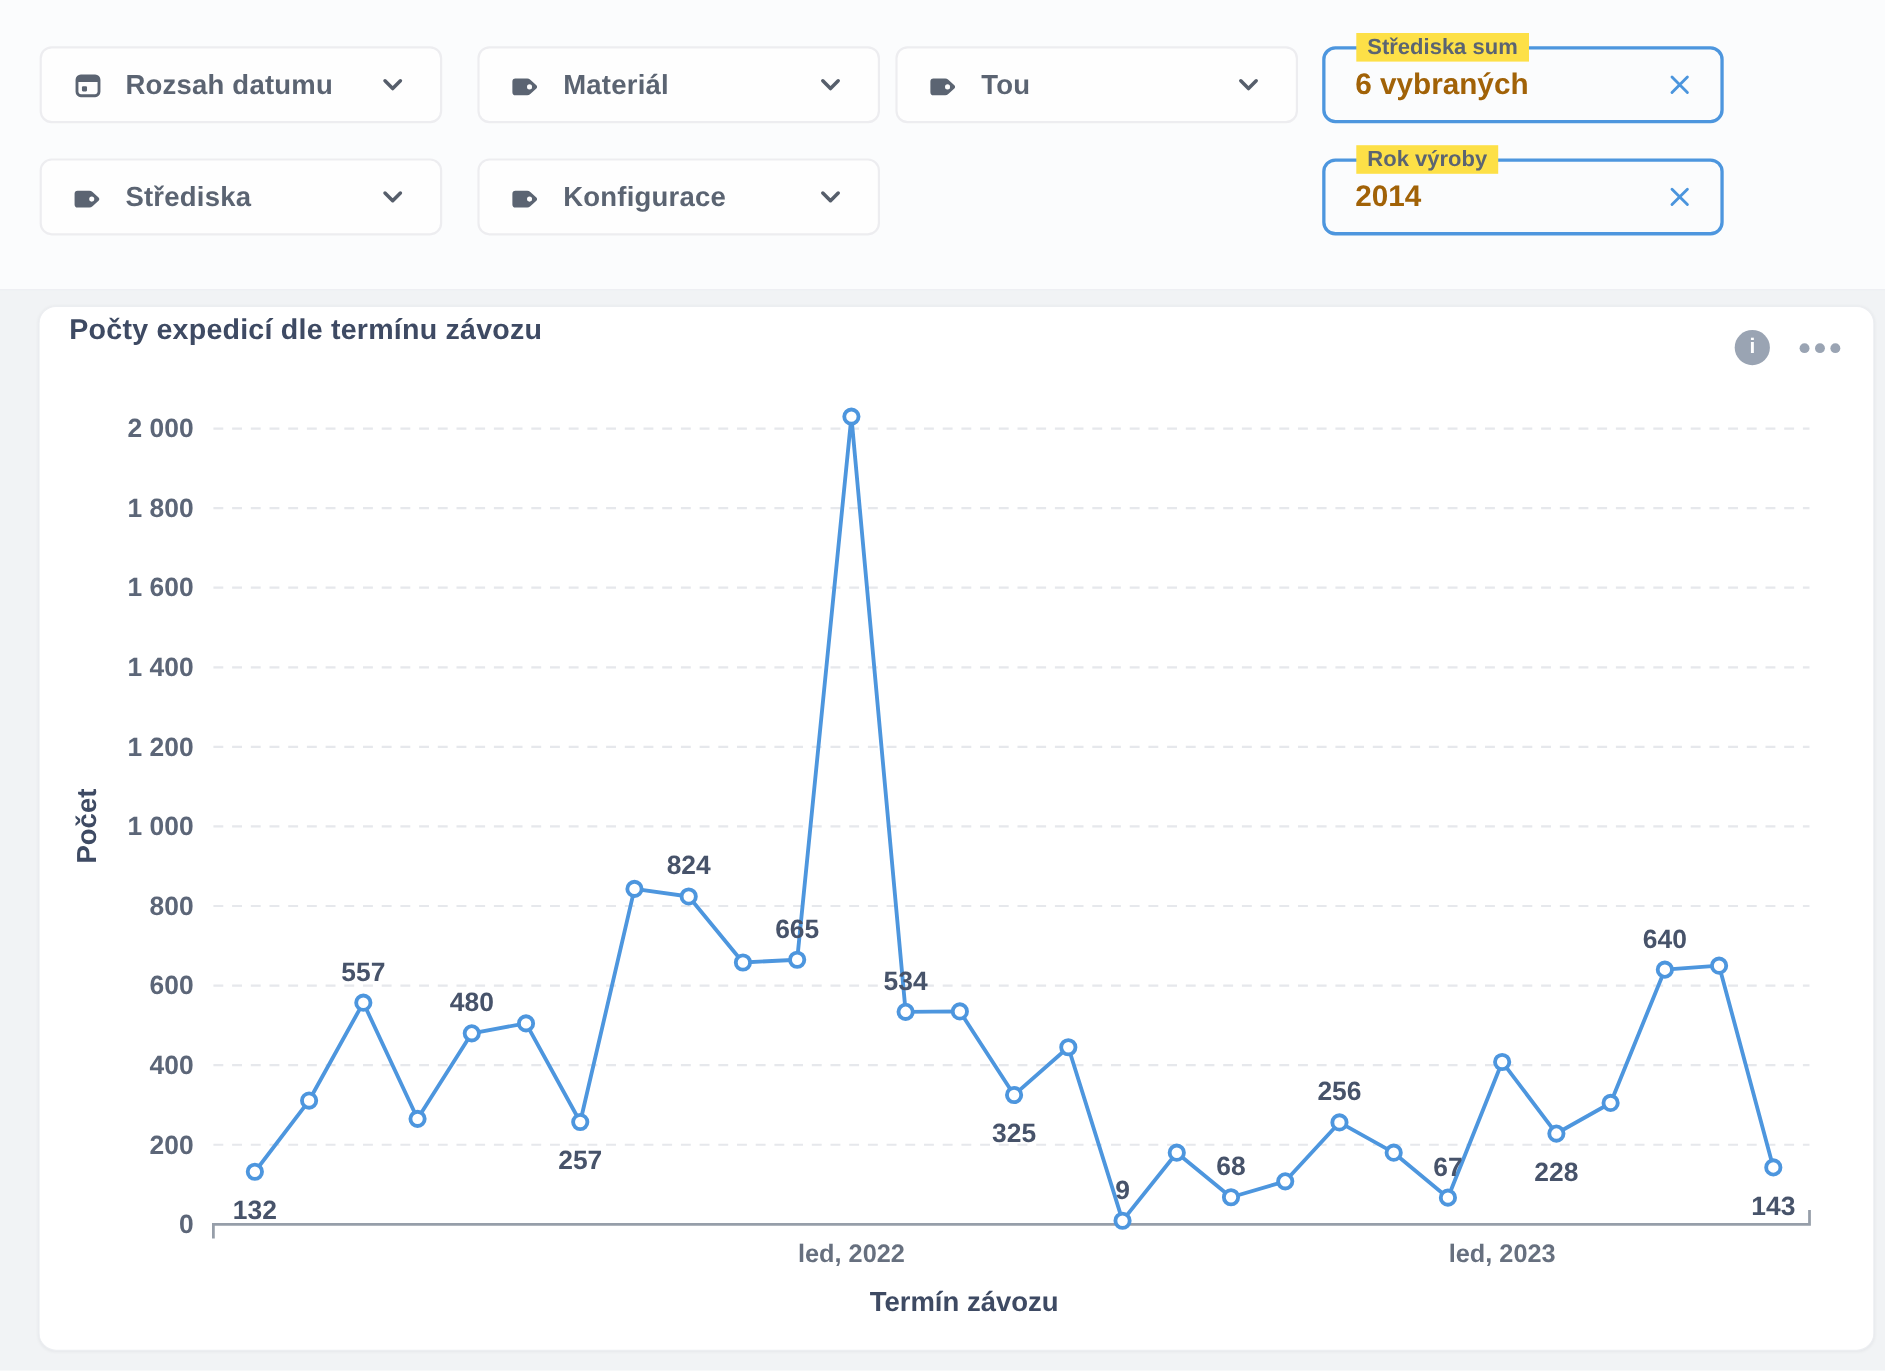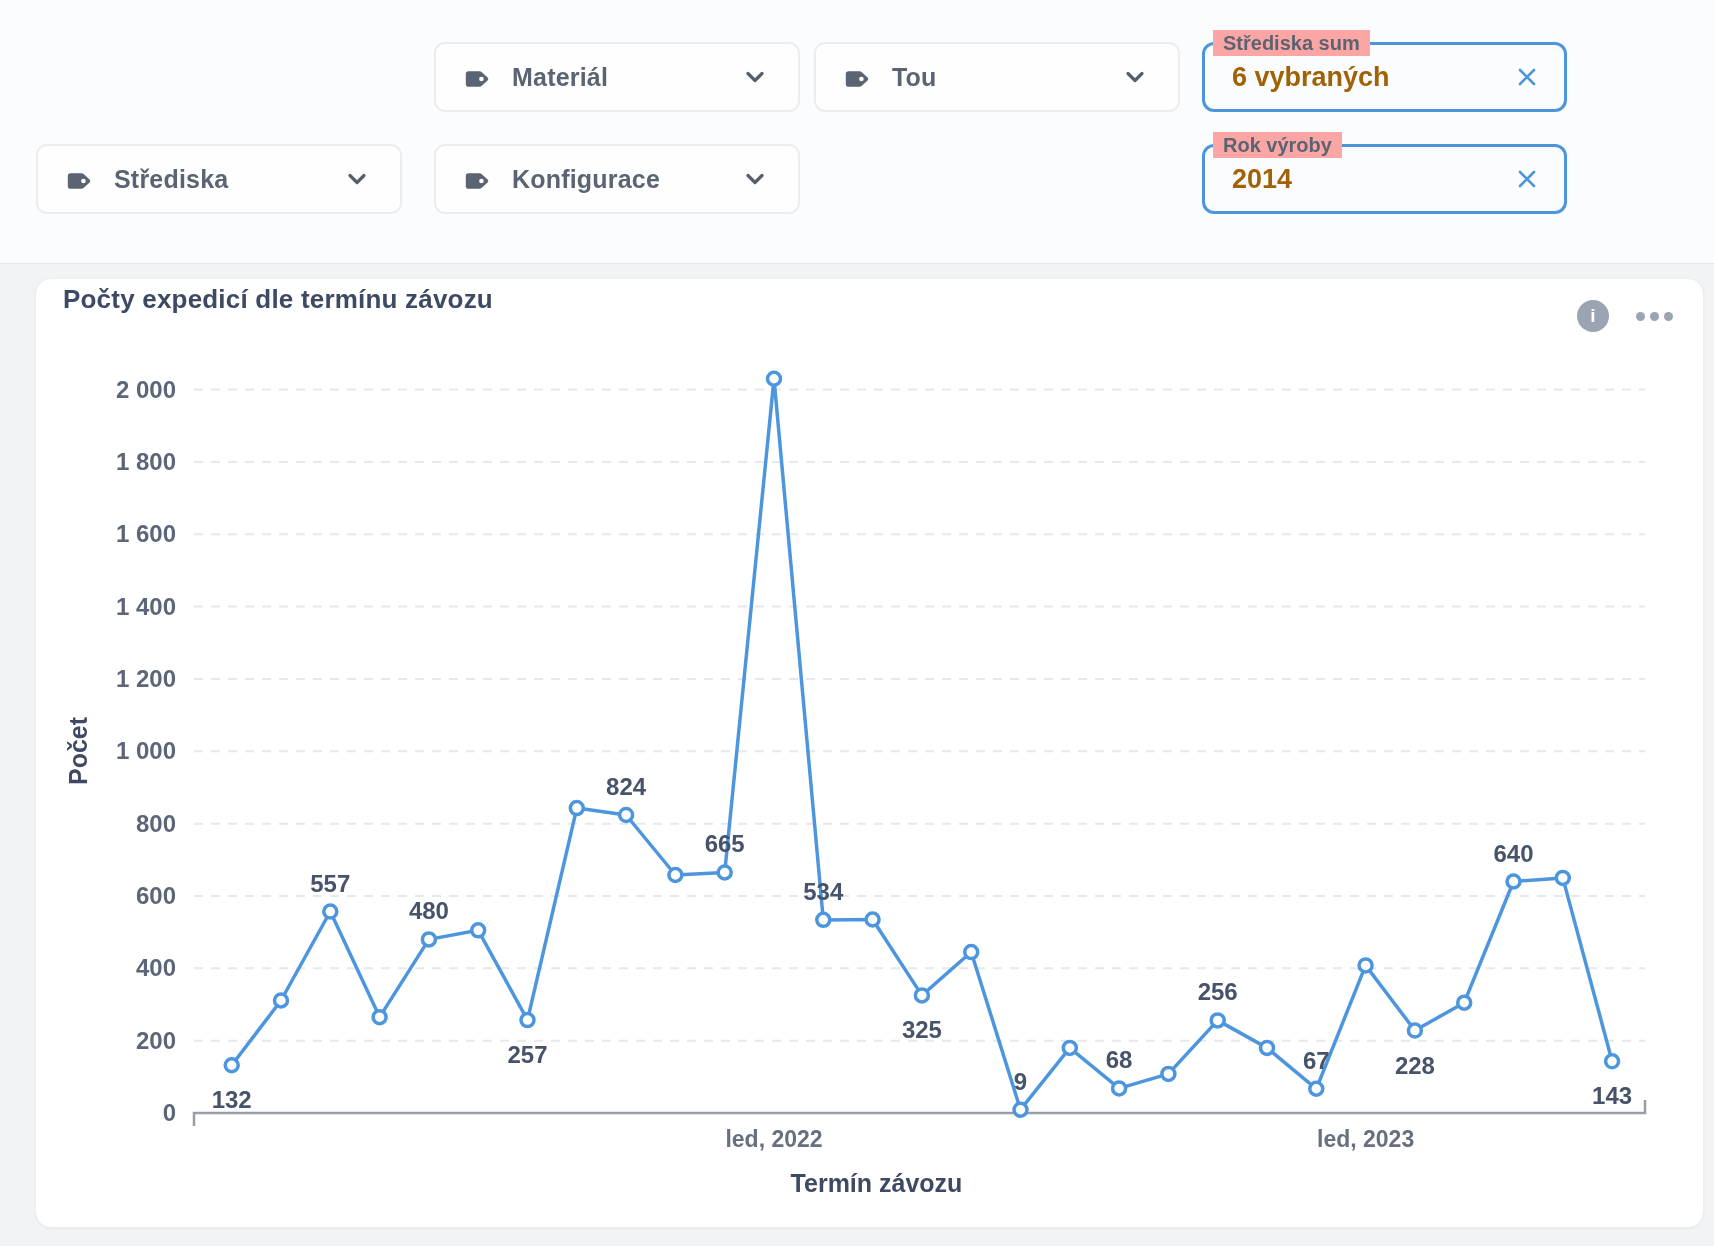--- a/index.html
+++ b/index.html
@@ -16,21 +16,21 @@
     background:#fefefe;border:2px solid #ededf0;border-radius:11px;
     display:flex;align-items:center;cursor:pointer;}
   .dd .ic{margin-left:28px;display:flex;flex:none;}
   .dd .lbl{margin-left:20px;font-size:25px;font-weight:700;color:#5b6472;letter-spacing:.2px;}
   .dd .chev{position:absolute;right:30px;top:50%;transform:translateY(-50%);display:flex;}
   .pos-r1c1{left:36px;top:42px}.pos-r1c2{left:434px;top:42px}.pos-r1c3{left:814px;top:42px}
   .pos-r2c1{left:36px;top:144px}.pos-r2c2{left:434px;top:144px}.pos-r2c3{left:814px;top:144px}
   .active-box{position:absolute;width:365px;height:70px;box-sizing:border-box;
     border:3px solid #4d96de;border-radius:12px;background:transparent;}
   .pos-a1{left:1202px;top:42px}.pos-a2{left:1202px;top:144px}
-  .active-box .flabel{position:absolute;top:-15px;left:8px;background:#fca5a5;
+  .active-box .flabel{position:absolute;top:-15px;left:28px;background:#fde047;
     padding:0 10px;font-size:20px;font-weight:700;color:#5b6472;white-space:nowrap;line-height:26px;}
   .active-box .fvalue{position:absolute;left:27px;top:50%;transform:translateY(-50%);
     font-size:27px;font-weight:700;color:#a16207;white-space:nowrap;}
   .active-box .fclear{position:absolute;right:22px;top:50%;transform:translateY(-50%);
     width:30px;height:30px;display:flex;align-items:center;justify-content:center;cursor:pointer;}
   
   .card{position:absolute;left:35px;top:278px;width:1667px;height:948px;
     background:#ffffff;border:1px solid #eceef1;border-radius:16px;
     box-shadow:0 1px 3px rgba(16,24,40,.05);}
   .card-title{position:absolute;left:27px;top:5px;font-size:26px;font-weight:700;
@@ -46,20 +46,35 @@
   .ytick{font-size:24px;font-weight:700;fill:#5c6678;}
   .xtick{font-size:23px;font-weight:700;fill:#67707f;}
   .dlabel{font-size:24px;font-weight:700;fill:#47536a;}
   .axis-title{font-size:25px;font-weight:700;fill:#3e4a63;}
 </style>
 </head>
 <body>
 
 <div class="top-panel">
 
+  <div class="dd pos-r1c1">
+    <span class="ic">
+      <svg width="28" height="28" viewBox="0 0 28 28">
+        <rect x="4" y="6" width="20" height="18" rx="3.5" fill="none" stroke="#5b6472" stroke-width="2.6"></rect>
+        <path d="M4 10 a3.5 3.5 0 0 1 3.5 -4 h13 a3.5 3.5 0 0 1 3.5 4 v1.6 H4 z" fill="#5b6472"></path>
+        <rect x="8.5" y="15.5" width="4.6" height="4.6" rx="1" fill="#5b6472"></rect>
+      </svg>
+    </span>
+    <span class="lbl">Rozsah datumu</span>
+    <span class="chev">
+      <svg width="26" height="26" viewBox="0 0 26 26">
+          <path d="M6 9.5 L13 16.5 L20 9.5" fill="none" stroke="#565e6b" stroke-width="3.2" stroke-linecap="round" stroke-linejoin="round"></path>
+        </svg>
+    </span>
+  </div>
 
   <div class="dd pos-r1c2">
     <span class="ic">
       <svg width="28" height="28" viewBox="0 0 28 28">
         <path d="M4.6 8.3 h10.6 c1.1 0 2.1 .4 2.9 1.2 l5.5 5 c.9 .8 .9 2.2 0 3 l-5.5 5 c-.8 .8 -1.8 1.2 -2.9 1.2 H4.6 a2.8 2.8 0 0 1 -2.8 -2.8 v-9.8 a2.8 2.8 0 0 1 2.8 -2.8 z" fill="#5b6472"></path>
         <circle cx="17.4" cy="16" r="2.3" fill="#fefefe"></circle>
       </svg>
     </span>
     <span class="lbl">Materiál</span>
     <span class="chev">

